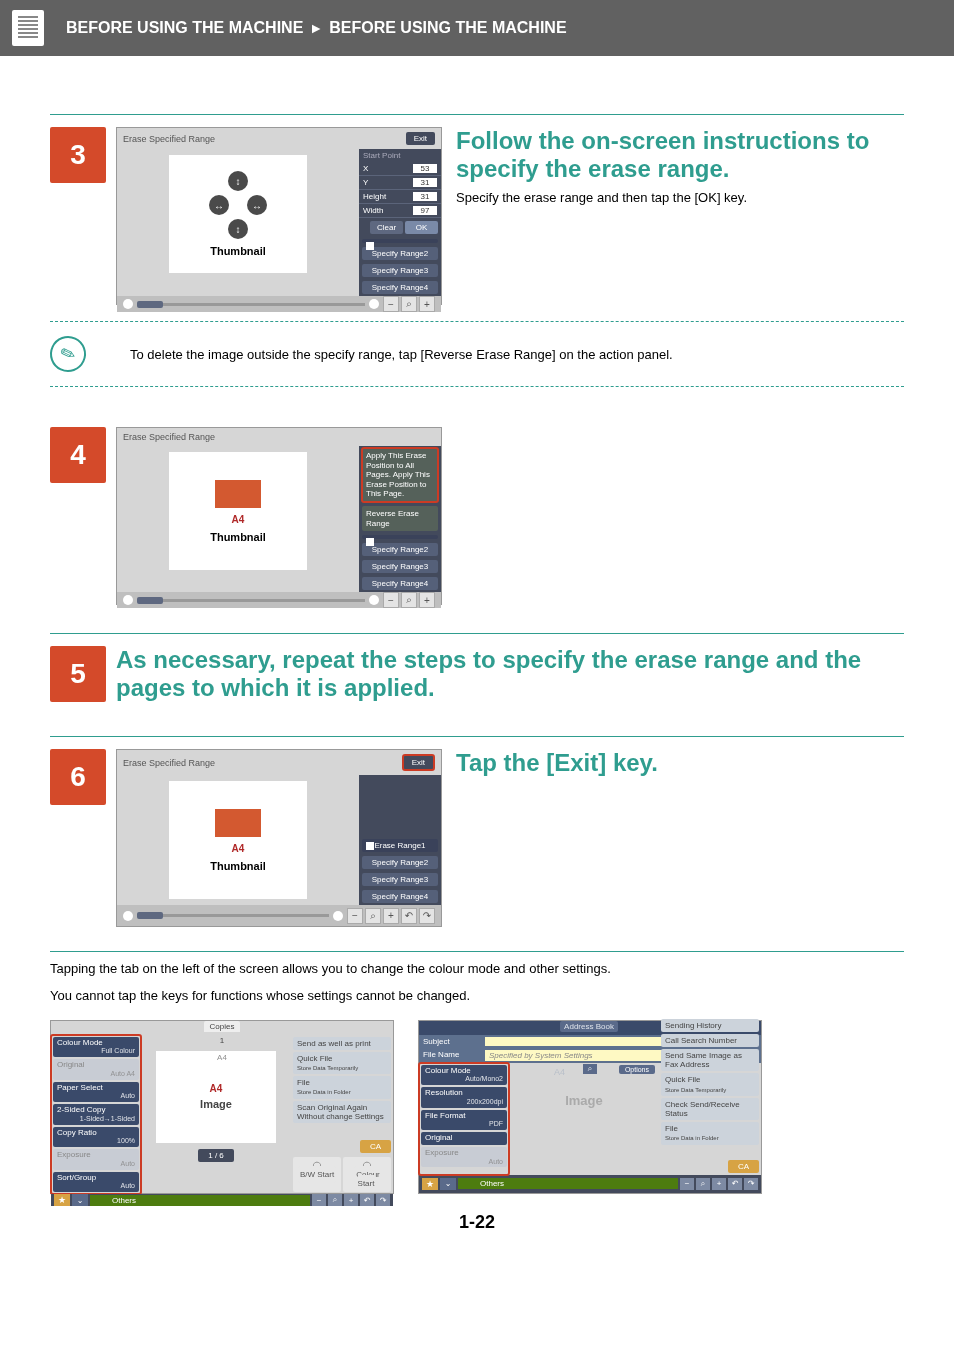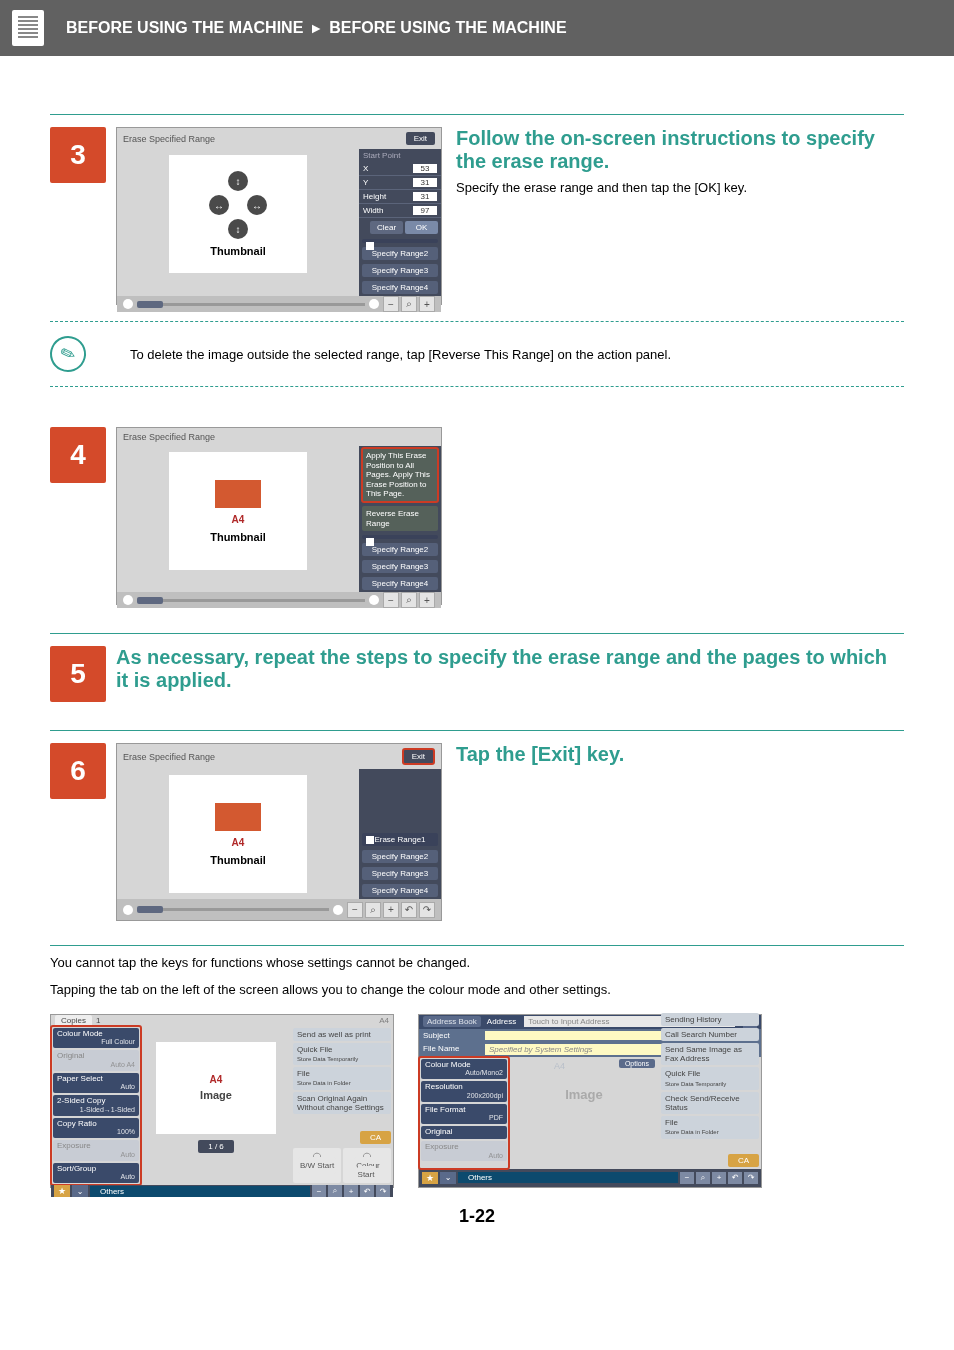--- a/index.html
+++ b/index.html
@@ -14,21 +14,21 @@
 
   .content { padding: 30px 50px 10px 50px; }
 
   
   .step-block { border-top: 1px solid #2f9d8f; margin-top: 28px; padding-top: 12px; }
   .step-row { display: flex; gap: 10px; align-items: flex-start; }
   .step-num { width: 56px; height: 56px; background: #d44a2a; color: #fff; font-size: 28px; font-weight: bold; display: flex; align-items: center; justify-content: center; flex-shrink: 0; border-radius: 2px; }
   .step-body { flex: 1; display: flex; gap: 14px; }
   .step-body.stack { flex-direction: column; }
   .step-text { flex: 1; }
-  .step-text h3 { color: #2f9d8f; font-size: 20px; margin-bottom: 6px; }
+  .step-text h3 { color: #2f9d8f; font-size: 24px; margin-bottom: 6px; }
   .step-text p { font-size: 13px; line-height: 1.45; }
 
   
   .shot { background: #d6d6d6; border: 1px solid #999; width: 326px; flex-shrink: 0; display: flex; flex-direction: column; }
   .shot-head { display: flex; align-items: center; justify-content: space-between; padding: 4px 6px; font-size: 9px; color: #555; }
   .exit-btn { background: #434a5c; color: #fff; font-size: 8px; padding: 2px 8px; border-radius: 2px; }
   .exit-btn.red { border: 2px solid #cc3b24; border-radius: 3px; }
   .shot-main { flex: 1; display: flex; }
   .preview-col { flex: 1; display: flex; flex-direction: column; align-items: center; justify-content: flex-start; padding: 6px; }
   .preview-box { background: #fff; width: 138px; height: 118px; display: flex; flex-direction: column; align-items: center; justify-content: center; gap: 6px; }
@@ -61,40 +61,40 @@
   .note-text { font-size: 13px; padding-left: 20px; }
 
   .bottom-rule { border-top: 1px solid #2f9d8f; margin-top: 24px; }
 
   
   .sect-title { color: #2f9d8f; font-size: 22px; font-weight: bold; margin-top: 20px; }
   .sect-body p { font-size: 13px; margin-top: 8px; line-height: 1.45; }
 
   .mini-row { display: flex; gap: 24px; margin-top: 14px; }
   .mini-shot { width: 344px; height: 174px; background: #d6d6d6; border: 1px solid #999; display: flex; flex-direction: column; font-size: 8px; color: #444; }
-  .mini-top { height: 14px; display: flex; align-items: center; padding: 0 4px; gap: 4px; }
+  .mini-top { height: 14px; display: flex; align-items: center; padding: 0 4px; gap: 4px; flex-direction: column; }
   .mini-top .tab { background: #eee; padding: 1px 6px; border-radius: 2px 2px 0 0; }
   .mini-main { flex: 1; display: flex; }
   .mini-left { width: 90px; display: flex; flex-direction: column; padding: 2px; gap: 2px; }
   .mini-left .li { background: #3a4a6a; color: #fff; padding: 2px 4px; border-radius: 2px; display: flex; flex-direction: column; line-height: 1.1; }
   .mini-left .li .sub { font-size: 7px; opacity: .85; text-align: right; }
   .mini-left .li.dis { background: #c8ccd4; color: #888; }
   .mini-mid { flex: 1; display: flex; flex-direction: column; align-items: center; }
   .mini-mid .prev { background: #fff; width: 120px; height: 92px; margin-top: 16px; display: flex; flex-direction: column; align-items: center; justify-content: center; gap: 4px; }
   .mini-mid .pg { margin-top: 6px; background: #434a5c; color: #fff; padding: 2px 10px; border-radius: 2px; }
   .mini-right { width: 102px; display: flex; flex-direction: column; padding: 2px; gap: 2px; }
   .mini-right .ri { background: #ccd3db; padding: 2px 4px; line-height: 1.15; border-radius: 2px; }
   .mini-right .ca { align-self: flex-end; background: #d7a344; color: #fff; padding: 2px 10px; margin-top: auto; border-radius: 2px; }
   .mini-right .startrow { display: flex; gap: 2px; margin-top: 2px; }
   .mini-right .startrow span { flex: 1; text-align: center; padding: 4px 2px; border-radius: 2px; background: #e6e6e6; color: #555; }
   .mini-right .startrow span.col { background: #e6e6e6; }
   .mini-bot { height: 18px; background: #434a5c; display: flex; align-items: center; gap: 2px; padding: 0 3px; }
   .mini-bot .star { width: 16px; height: 12px; background: #d7a344; color: #fff; display: flex; align-items: center; justify-content: center; font-size: 9px; }
   .mini-bot .down { width: 16px; height: 12px; background: #5a6a8a; color: #fff; display: flex; align-items: center; justify-content: center; }
-  .mini-bot .oth { flex: 1; background: #0c4a6e; color: #fff; padding: 1px 10px; }
+  .mini-bot .oth { flex: 1; background: #4d7c0f; color: #fff; padding: 1px 22px; }
   .mini-bot .ctrl { width: 14px; height: 12px; background: #7d8aa3; color: #fff; display: flex; align-items: center; justify-content: center; font-size: 8px; }
 
   .mini-shot.scan .mini-top { background: #3a4a6a; color: #fff; }
   .mini-shot.scan .mini-top .f { background: #5a6a8a; color: #dde2ea; padding: 1px 4px; margin-right: 2px; border-radius: 2px; }
   .scan-sub { background: #5d708e; color: #fff; padding: 2px 4px; display: flex; gap: 4px; }
   .scan-sub .box { flex: 1; background: #fef9c3; color: #888; padding: 1px 4px; font-style: italic; }
   .mini-shot.scan .mini-mid .img { color: #aaa; font-weight: bold; font-size: 13px; margin-top: 30px; }
   .opt-btn { background: #5a6a8a; color: #fff; padding: 1px 6px; border-radius: 2px; font-size: 7px; position: absolute; }
 
   .page-num { text-align: center; font-size: 18px; font-weight: bold; margin-top: 18px; }
@@ -185,21 +185,21 @@
         <div class="step-text">
           <h3>Follow the on-screen instructions to specify the erase range.</h3>
           <p>Specify the erase range and then tap the [OK] key.</p>
         </div>
       </div>
     </div>
   </div>
 
   <div class="note-row">
     <div class="note-icon">✎</div>
-    <div class="note-text">To delete the image outside the selected range, tap [Reverse This Range] on the action panel.</div>
+    <div class="note-text">To delete the image outside the specify range, tap [Reverse Erase Range] on the action panel.</div>
   </div>
 
   <div class="step-block" style="border-top:none;">
     <div class="step-row">
       <div class="step-num">4</div>
       <div class="step-body">
         <div class="shot" style="height:178px;">
           <div class="shot-head">
             <span>Erase Specified Range</span>
           </div>
@@ -288,22 +288,22 @@
         <div class="step-text">
           <h3>Tap the [Exit] key.</h3>
         </div>
       </div>
     </div>
   </div>
 
   <div class="bottom-rule"></div>
 
   <div class="sect-body">
+    <p>Tapping the tab on the left of the screen allows you to change the colour mode and other settings.</p>
     <p>You cannot tap the keys for functions whose settings cannot be changed.</p>
-    <p>Tapping the tab on the left of the screen allows you to change the colour mode and other settings.</p>
   </div>
 
   <div class="mini-row">
 
     <div class="mini-shot">
       <div class="mini-top">
           <span class="tab">Copies</span>
           <span>1</span>
           <span style="flex:1;"></span>
           <span style="opacity:.6;">A4</span>

